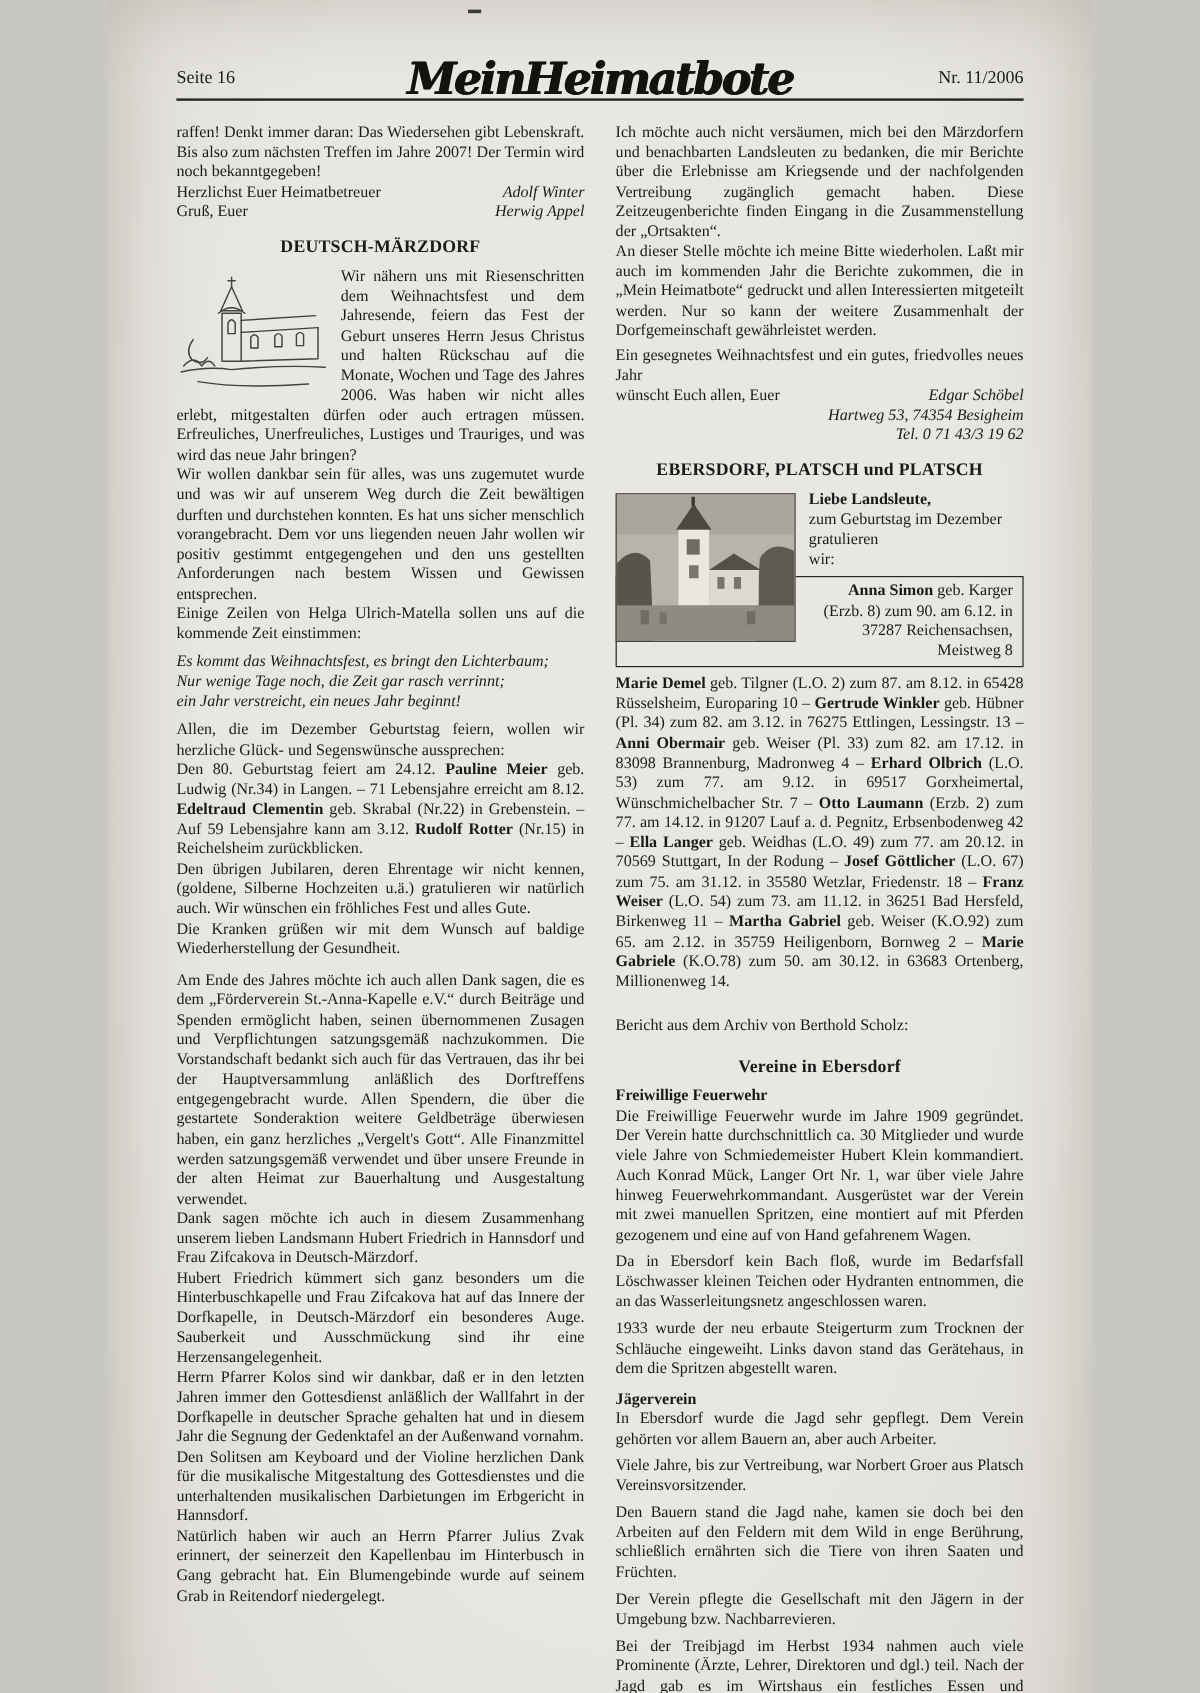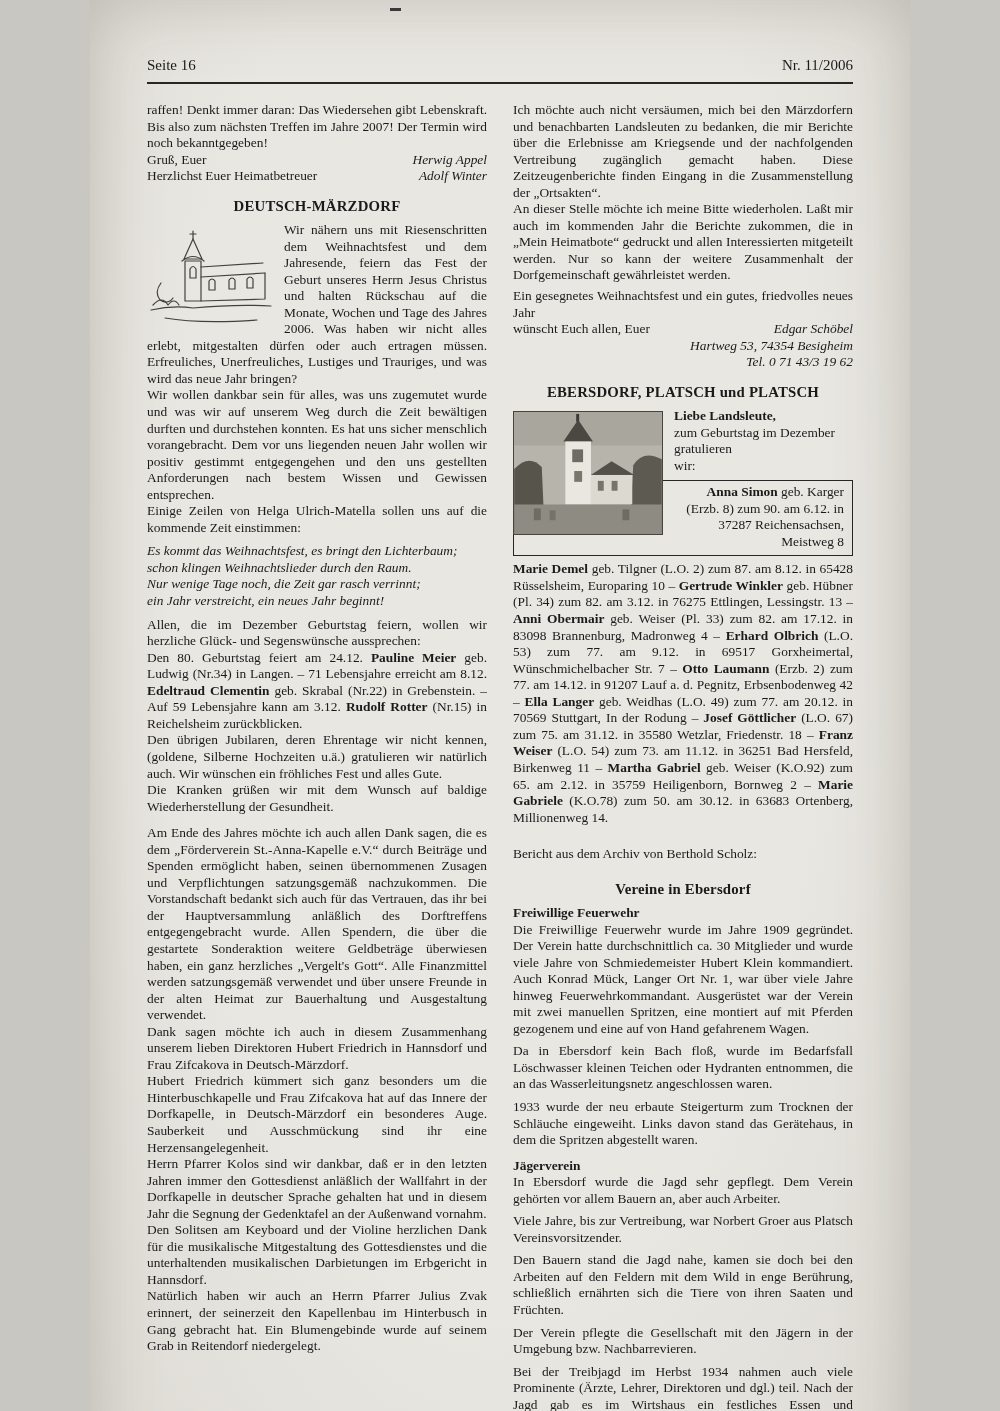--- a/index.html
+++ b/index.html
@@ -51,35 +51,36 @@
   .archive { text-align:left; }
 </style>
 </head>
 <body>
 
 <div class="page">
   <div class="fold-mark"></div>
 
   <header class="page-header">
     <span class="edge">Seite 16</span>
+    <div class="masthead">MeinHeimatbote</div>
     <span class="edge">Nr. 11/2006</span>
   </header>
 
   <main class="columns">
 
     <section class="col">
       <p>raffen! Denkt immer daran: Das Wiedersehen gibt Lebenskraft. Bis also zum nächsten Treffen im Jahre 2007! Der Termin wird noch bekanntgegeben!</p>
 
       <div class="sigrow">
+        <span>Herzlichst Euer Heimatbetreuer</span>
+        <span class="sig-name">Adolf Winter</span>
+      </div>
+      <div class="sigrow">
         <span>Gruß, Euer</span>
         <span class="sig-name">Herwig Appel</span>
-      </div>
-      <div class="sigrow">
-        <span>Herzlichst Euer Heimatbetreuer</span>
-        <span class="sig-name">Adolf Winter</span>
       </div>
 
       <h2 class="h-center">DEUTSCH-MÄRZDORF</h2>
 
       <svg class="sketch" viewBox="0 0 128 102" xmlns="http://www.w3.org/2000/svg" aria-hidden="true">
         <g fill="none" stroke="#42413b" stroke-width="1.2" stroke-linecap="round" stroke-linejoin="round">
           <path d="M46 6 v8 M43 9 h6"></path>
           <path d="M46 14 L55 34 L37 34 Z"></path>
           <path d="M35 36 Q46 27 57 36"></path>
           <rect x="38" y="36" width="16" height="40"></rect>
@@ -93,32 +94,31 @@
           <path d="M18 93 q35 6 92 2"></path>
         </g>
       </svg>
       <p>Wir nähern uns mit Riesenschritten dem Weihnachtsfest und dem Jahresende, feiern das Fest der Geburt unseres Herrn Jesus Christus und halten Rückschau auf die Monate, Wochen und Tage des Jahres 2006. Was haben wir nicht alles erlebt, mitgestalten dürfen oder auch ertragen müssen. Erfreuliches, Unerfreuliches, Lustiges und Trauriges, und was wird das neue Jahr bringen?</p>
 
       <p>Wir wollen dankbar sein für alles, was uns zugemutet wurde und was wir auf unserem Weg durch die Zeit bewältigen durften und durchstehen konnten. Es hat uns sicher menschlich vorangebracht. Dem vor uns liegenden neuen Jahr wollen wir positiv gestimmt entgegengehen und den uns gestellten Anforderungen nach bestem Wissen und Gewissen entsprechen.</p>
       <p>Einige Zeilen von Helga Ulrich-Matella sollen uns auf die kommende Zeit einstimmen:</p>
 
       <div class="poem">
         <p>Es kommt das Weihnachtsfest, es bringt den Lichterbaum;</p>
-        <p>schon klingen Weihnachtslieder durch den Raum.</p>
         <p>Nur wenige Tage noch, die Zeit gar rasch verrinnt;</p>
         <p>ein Jahr verstreicht, ein neues Jahr beginnt!</p>
       </div>
 
       <p class="mt6">Allen, die im Dezember Geburtstag feiern, wollen wir herzliche Glück- und Segenswünsche aussprechen:</p>
       <p><span>Den 80. Geburtstag feiert am 24.12. </span><span style="font-weight: bold;">Pauline Meier</span><span> geb. Ludwig (Nr.34) in Langen. – 71 Lebensjahre erreicht am 8.12. </span><span style="font-weight: bold;">Edeltraud Clementin</span><span> geb. Skrabal (Nr.22) in Grebenstein. – Auf 59 Lebensjahre kann am 3.12. </span><span style="font-weight: bold;">Rudolf Rotter</span><span> (Nr.15) in Reichelsheim zurückblicken.</span></p>
       <p>Den übrigen Jubilaren, deren Ehrentage wir nicht kennen, (goldene, Silberne Hochzeiten u.ä.) gratulieren wir natürlich auch. Wir wünschen ein fröhliches Fest und alles Gute.</p>
       <p>Die Kranken grüßen wir mit dem Wunsch auf baldige Wiederherstellung der Gesundheit.</p>
 
       <p class="mt10">Am Ende des Jahres möchte ich auch allen Dank sagen, die es dem „Förderverein St.-Anna-Kapelle e.V.“ durch Beiträge und Spenden ermöglicht haben, seinen übernommenen Zusagen und Verpflichtungen satzungsgemäß nachzukommen. Die Vorstandschaft bedankt sich auch für das Vertrauen, das ihr bei der Hauptversammlung anläßlich des Dorftreffens entgegengebracht wurde. Allen Spendern, die über die gestartete Sonderaktion weitere Geldbeträge überwiesen haben, ein ganz herzliches „Vergelt's Gott“. Alle Finanzmittel werden satzungsgemäß verwendet und über unsere Freunde in der alten Heimat zur Bauerhaltung und Ausgestaltung verwendet.</p>
-      <p>Dank sagen möchte ich auch in diesem Zusammenhang unserem lieben Direktoren Hubert Friedrich in Hannsdorf und Frau Zifcakova in Deutsch-Märzdorf.</p>
+      <p>Dank sagen möchte ich auch in diesem Zusammenhang unserem lieben Landsmann Hubert Friedrich in Hannsdorf und Frau Zifcakova in Deutsch-Märzdorf.</p>
       <p>Hubert Friedrich kümmert sich ganz besonders um die Hinterbuschkapelle und Frau Zifcakova hat auf das Innere der Dorfkapelle, in Deutsch-Märzdorf ein besonderes Auge. Sauberkeit und Ausschmückung sind ihr eine Herzensangelegenheit.</p>
       <p>Herrn Pfarrer Kolos sind wir dankbar, daß er in den letzten Jahren immer den Gottesdienst anläßlich der Wallfahrt in der Dorfkapelle in deutscher Sprache gehalten hat und in diesem Jahr die Segnung der Gedenktafel an der Außenwand vornahm.</p>
       <p>Den Solitsen am Keyboard und der Violine herzlichen Dank für die musikalische Mitgestaltung des Gottesdienstes und die unterhaltenden musikalischen Darbietungen im Erbgericht in Hannsdorf.</p>
       <p>Natürlich haben wir auch an Herrn Pfarrer Julius Zvak erinnert, der seinerzeit den Kapellenbau im Hinterbusch in Gang gebracht hat. Ein Blumengebinde wurde auf seinem Grab in Reitendorf niedergelegt.</p>
     </section>
 
     <section class="col">
       <p>Ich möchte auch nicht versäumen, mich bei den Märzdorfern und benachbarten Landsleuten zu bedanken, die mir Berichte über die Erlebnisse am Kriegsende und der nachfolgenden Vertreibung zugänglich gemacht haben. Diese Zeitzeugenberichte finden Eingang in die Zusammenstellung der „Ortsakten“.</p>
       <p>An dieser Stelle möchte ich meine Bitte wiederholen. Laßt mir auch im kommenden Jahr die Berichte zukommen, die in „Mein Heimatbote“ gedruckt und allen Interessierten mitgeteilt werden. Nur so kann der weitere Zusammenhalt der Dorfgemeinschaft gewährleistet werden.</p>
       <p class="mt4">Ein gesegnetes Weihnachtsfest und ein gutes, friedvolles neues Jahr</p>

